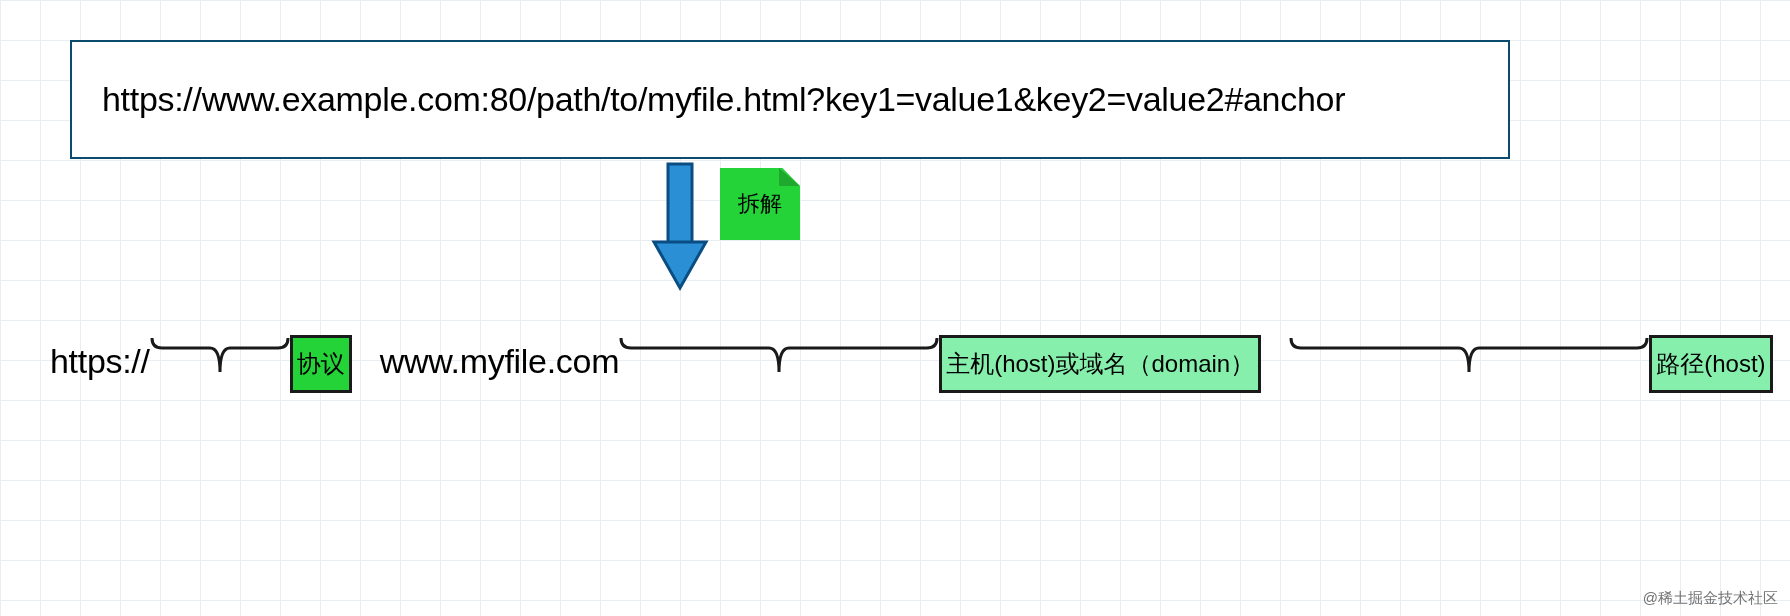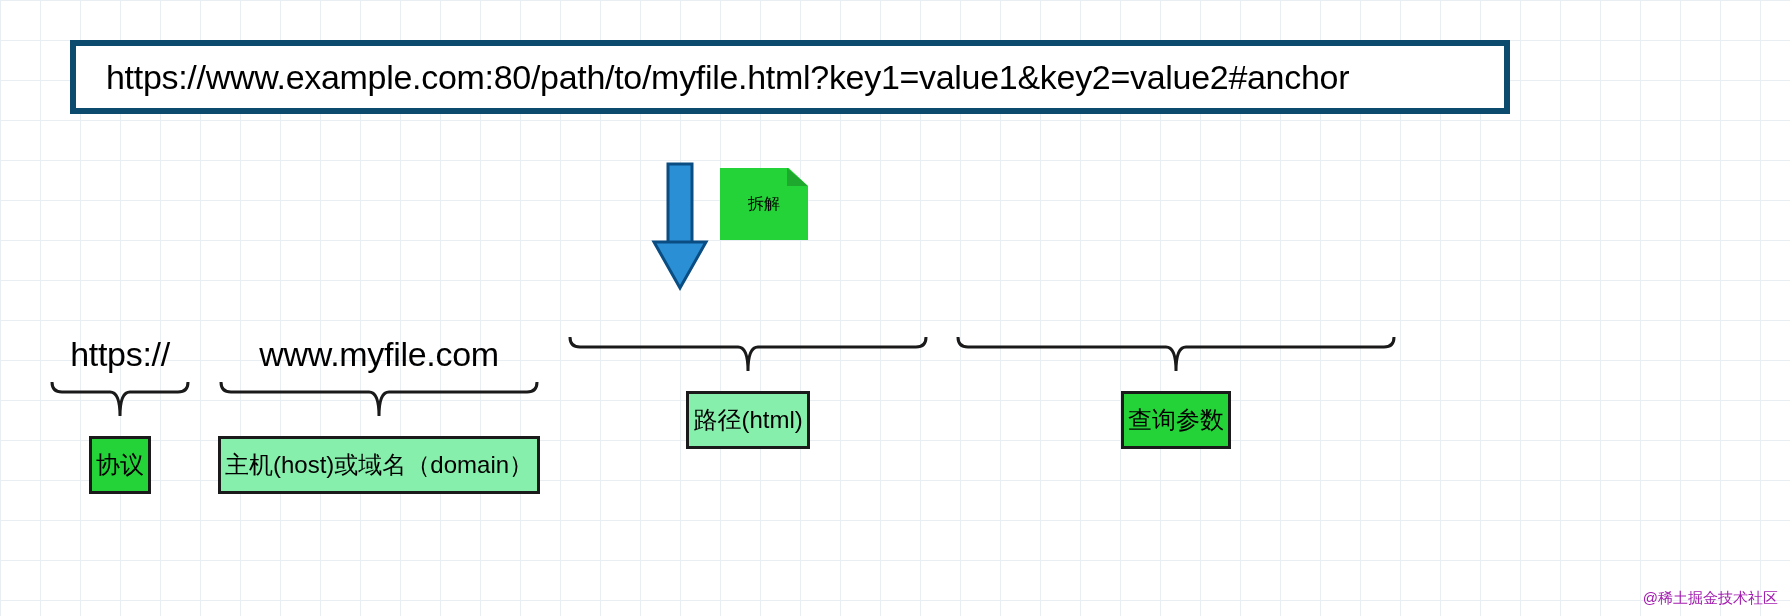--- a/index.html
+++ b/index.html
@@ -12,42 +12,42 @@
       linear-gradient(#e9eef2 1px, transparent 1px),
       linear-gradient(90deg, #e9eef2 1px, transparent 1px);
     background-size: 40px 40px;
     position: relative;
   }
   .url-box {
     position: absolute;
     left: 70px;
     top: 40px;
     width: 1440px;
-    height: 74px;
-    border: 6px solid #0c4a6e;
+    height: 119px;
+    border: 2px solid #0c4a6e;
     background: #fff;
     display: flex;
     align-items: center;
     padding-left: 30px;
     font-size: 34px;
     letter-spacing: -0.3px;
   }
   .arrow {
     position: absolute;
     left: 650px;
     top: 160px;
   }
   .note {
     position: absolute;
     left: 720px;
     top: 168px;
-    width: 88px;
+    width: 80px;
     height: 72px;
     background: #24d338;
-    font-size: 16px;
+    font-size: 22px;
     display: flex;
     align-items: center;
     justify-content: center;
     clip-path: polygon(0 0, 78% 0, 100% 25%, 100% 100%, 0 100%);
   }
   .note::after {
     content: "";
     position: absolute;
     right: 0; top: 0;
     width: 21px; height: 18px;
@@ -57,21 +57,21 @@
   .parts-row {
     position: absolute;
     left: 50px;
     top: 335px;
     width: 1720px;
     display: flex;
     gap: 28px;
   }
   .part {
     display: flex;
-    flex-direction: column;
+    flex-direction: row;
     align-items: center;
   }
   .part-text {
     font-size: 34px;
     white-space: nowrap;
     margin-bottom: 6px;
     letter-spacing: -0.3px;
   }
   .brace { margin-bottom: 18px; }
   .label-box {
@@ -80,21 +80,21 @@
     padding: 10px 4px;
     white-space: nowrap;
   }
   .green { background: #24d338; }
   .yellow { background: #86efac; }
   .watermark {
     position: absolute;
     right: 12px;
     bottom: 8px;
     font-size: 15px;
-    color: #a21caf;
+    color: #737373;
   }
 </style>
 </head>
 <body>
 
 <div class="url-box">
   <span>https://www.example.com:80/path/to/myfile.html?key1=value1&amp;key2=value2#anchor</span>
 </div>
 
 <svg class="arrow" width="60" height="135">
@@ -118,21 +118,21 @@
       <div class="part-text">www.myfile.com</div>
       <svg class="brace" width="320" height="38">
         <path d="M 2 2 Q 2 12 12 12 L 150 12 Q 160 12 160 36 Q 160 12 170 12 L 308 12 Q 318 12 318 2" fill="none" stroke="#1a1a1a" stroke-width="3"></path>
       </svg>
       <div class="label-box yellow">主机(host)或域名（domain）</div>
     </div>
     <div class="part">
       <svg class="brace" width="360" height="38">
         <path d="M 2 2 Q 2 12 12 12 L 170 12 Q 180 12 180 36 Q 180 12 190 12 L 348 12 Q 358 12 358 2" fill="none" stroke="#1a1a1a" stroke-width="3"></path>
       </svg>
-      <div class="label-box yellow">路径(html)</div>
+      <div class="label-box yellow">路径(host)</div>
     </div>
     <div class="part">
       <svg class="brace" width="440" height="38">
         <path d="M 2 2 Q 2 12 12 12 L 210 12 Q 220 12 220 36 Q 220 12 230 12 L 428 12 Q 438 12 438 2" fill="none" stroke="#1a1a1a" stroke-width="3"></path>
       </svg>
       <div class="label-box green">查询参数</div>
     </div>
   </div>
 
 <div class="watermark">@稀土掘金技术社区</div>

